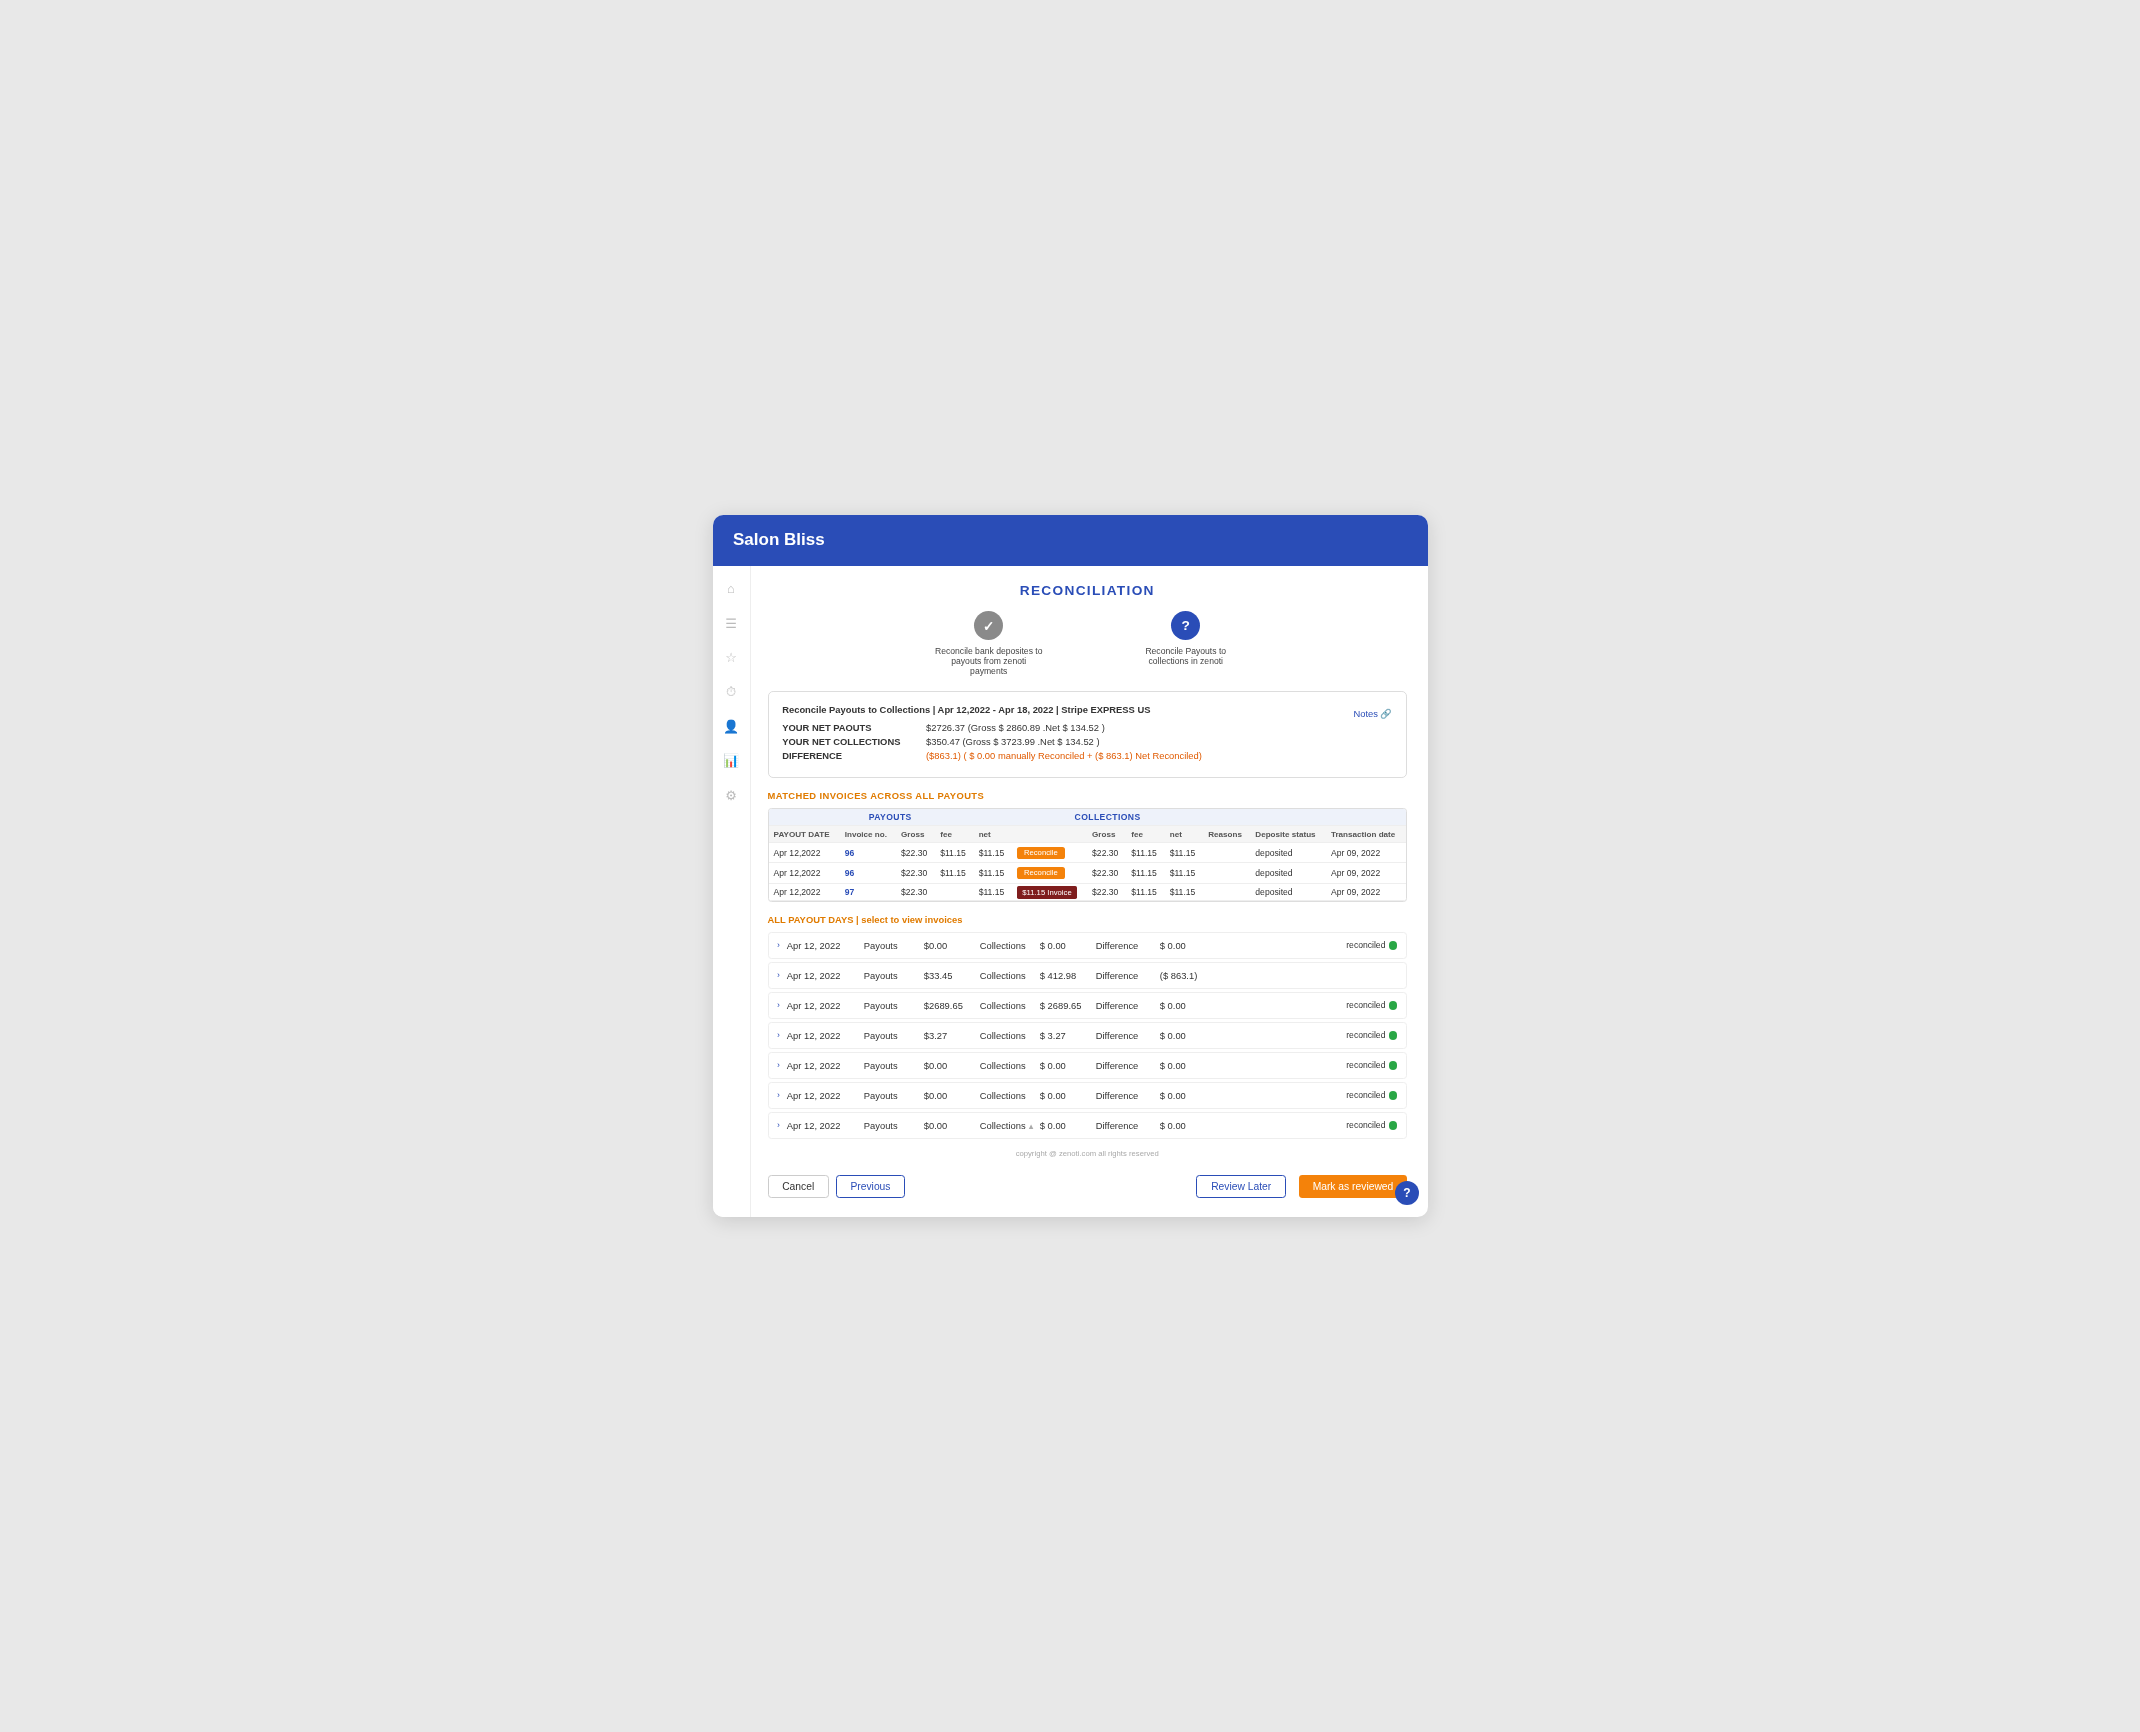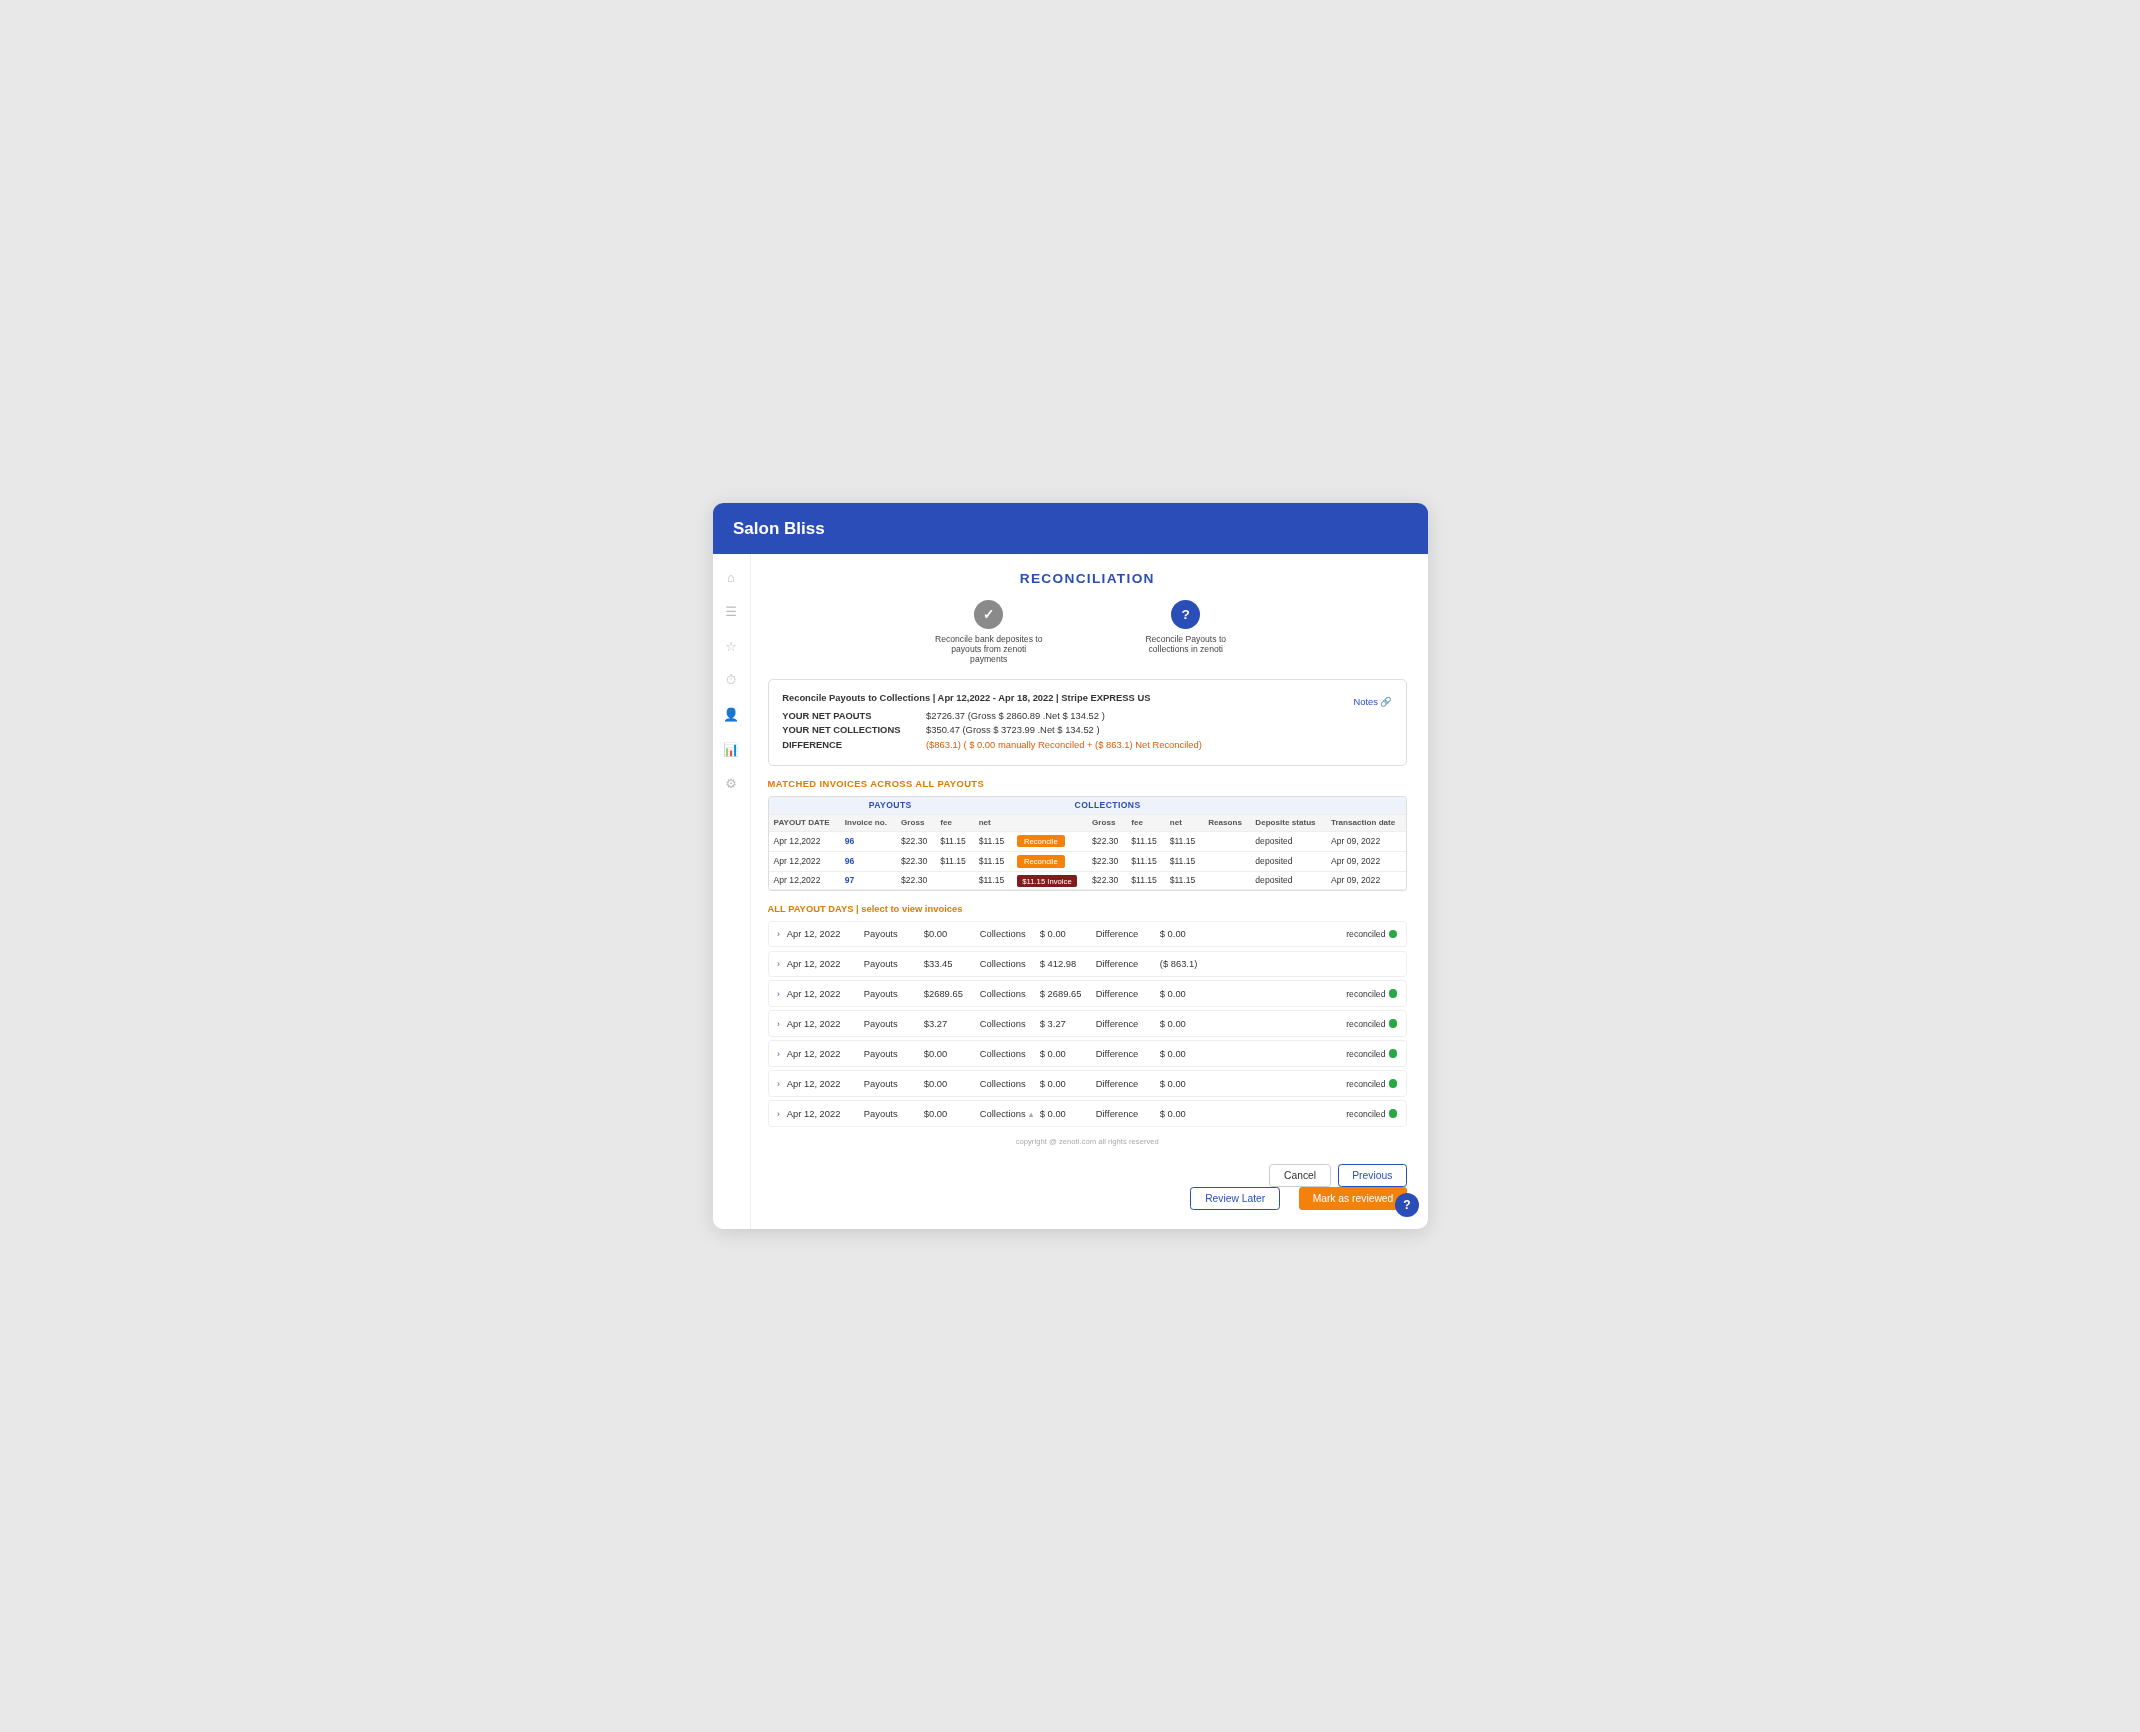--- a/index.html
+++ b/index.html
@@ -231,26 +231,25 @@
     .green-dot { width: 8.6px; height: 8.6px; border-radius: 50%; background: #28a745; display: inline-block; }
     .copyright {
       text-align: center;
       font-size: 7.7px;
       color: #aaa;
       margin-bottom: 8.6px;
     }
     .footer-actions {
       display: flex;
       justify-content: space-between;
-      align-items: flex-end;
+      align-items: flex-start;
       padding: 8.6px 0 5.1px 0;
-      flex-direction: column;
     }
     .footer-left { display: flex; gap: 6.8px; }
-    .footer-right { display: flex; gap: 19px; }
+    .footer-right { display: flex; gap: 13px; }
     .btn-cancel {
       background: #fff;
       color: #333;
       border: 0.9px solid #ccc;
       border-radius: 3.4px;
       padding: 5.1px 13.7px;
       font-size: 10.3px;
       cursor: pointer;
     }
     .btn-previous {

